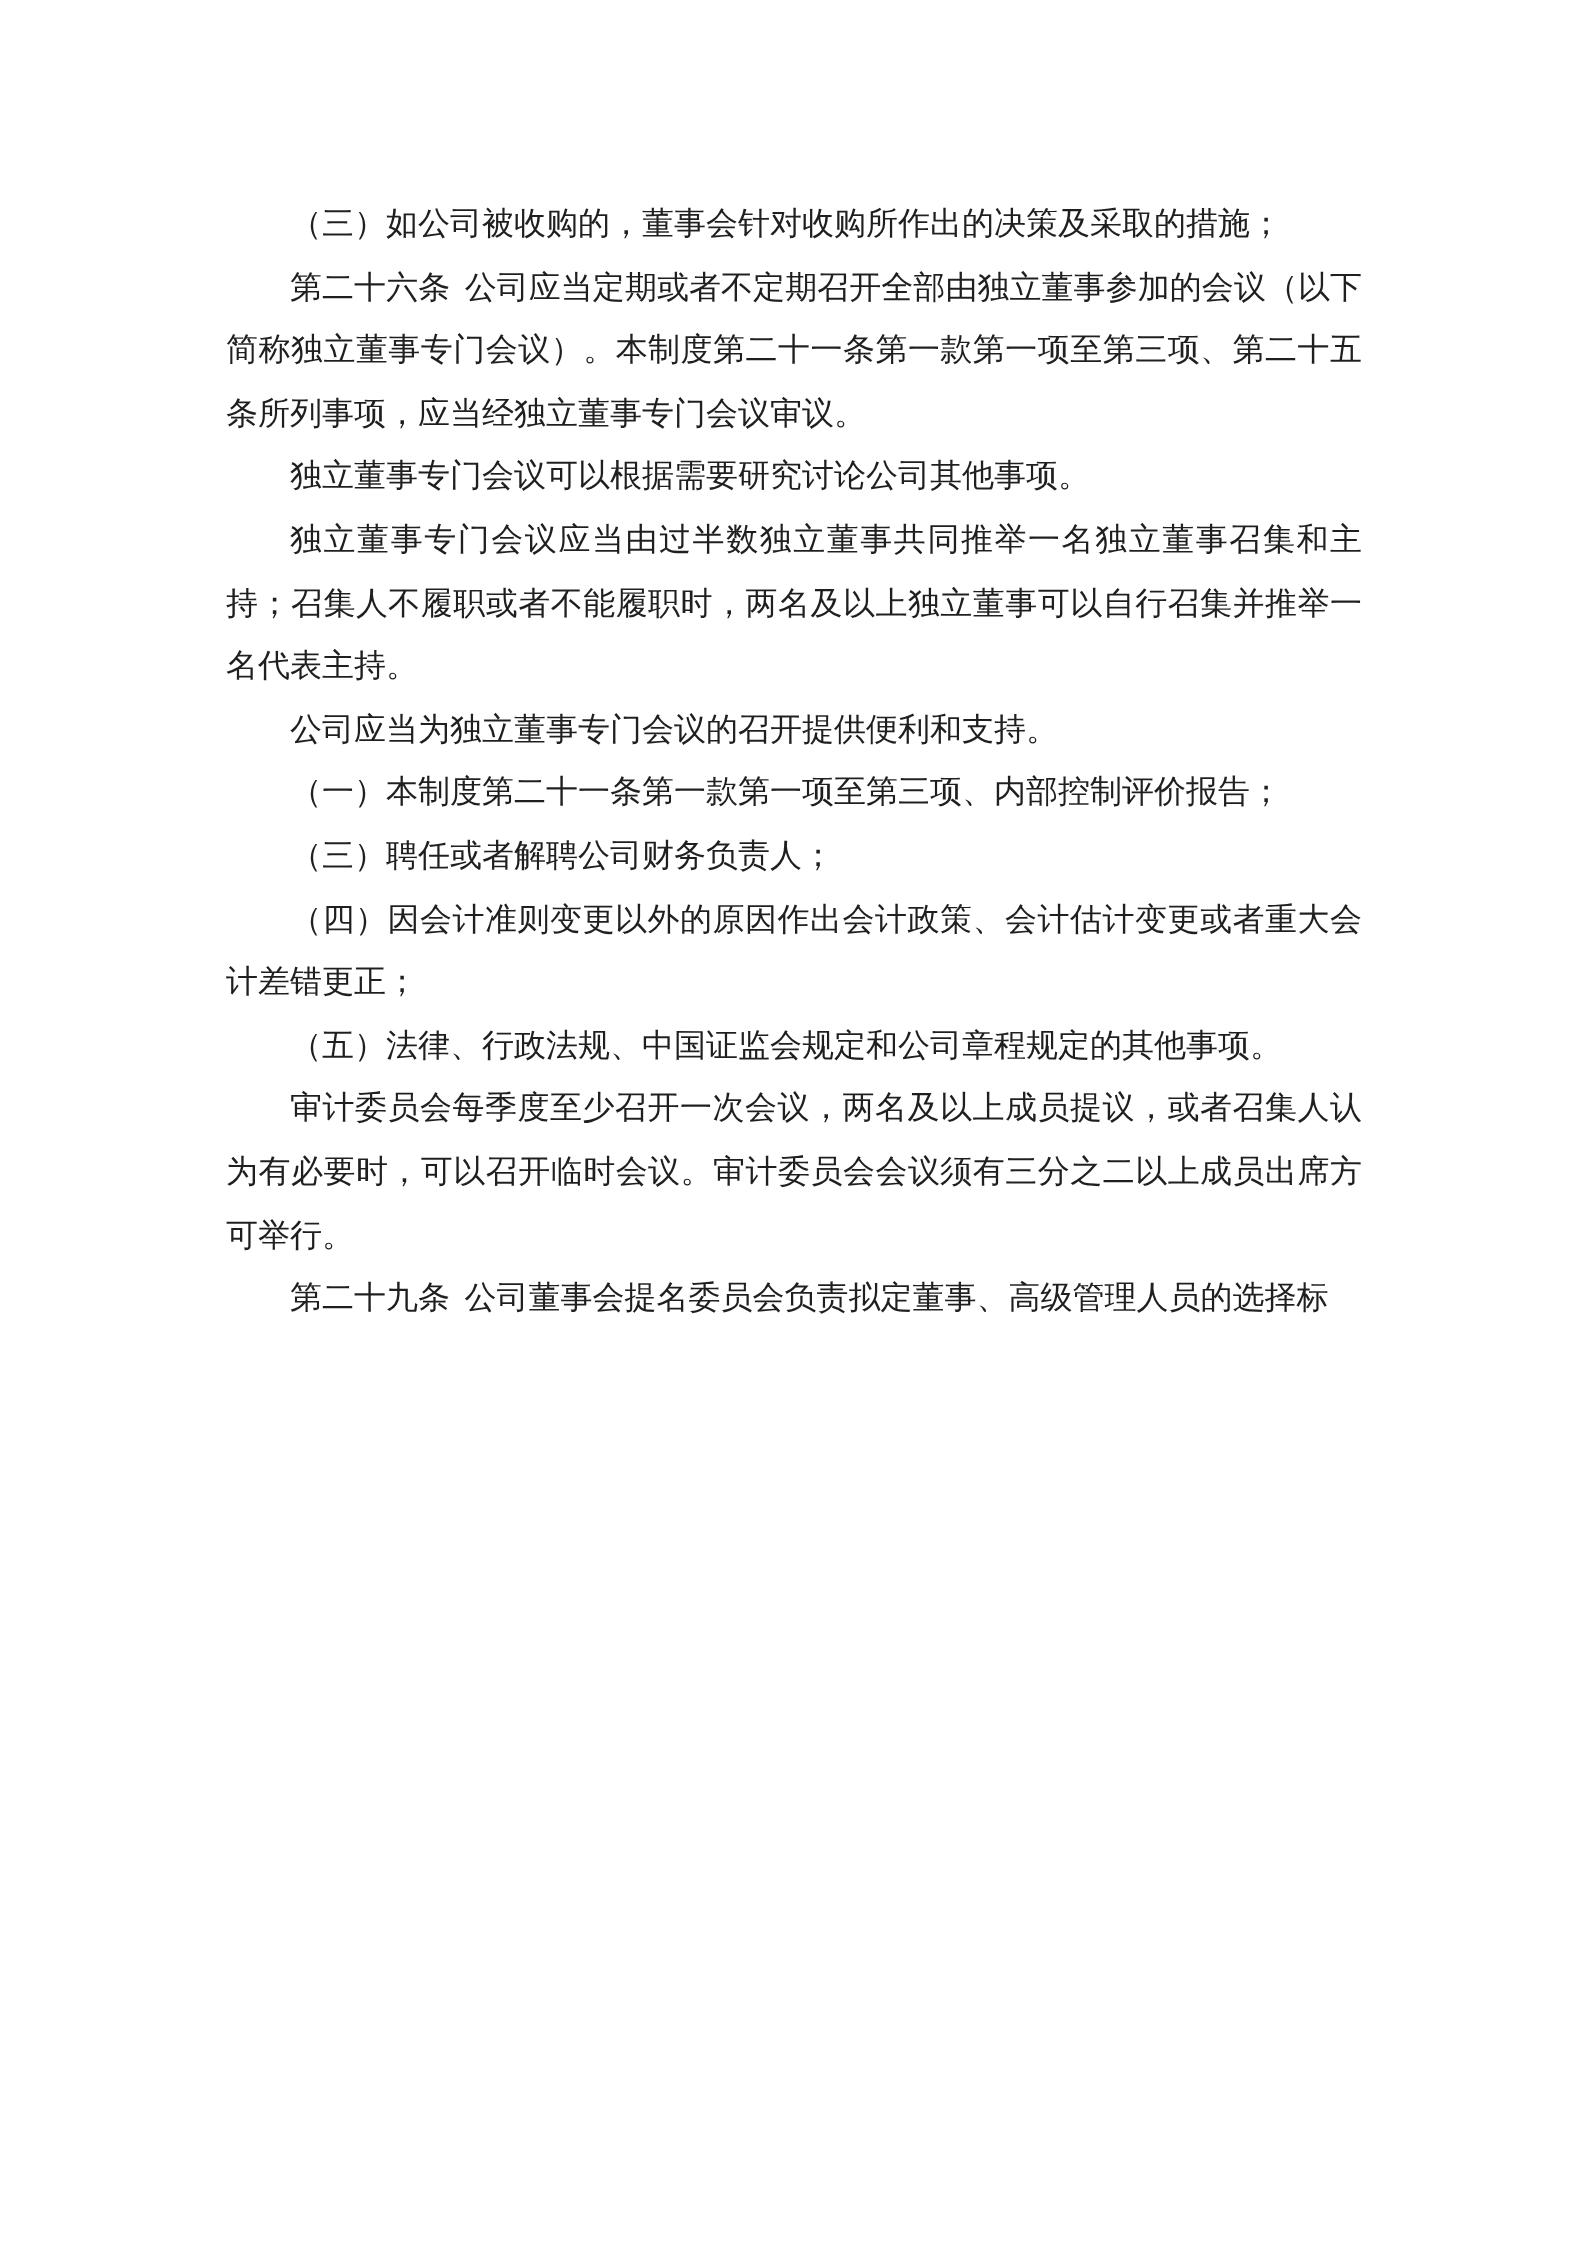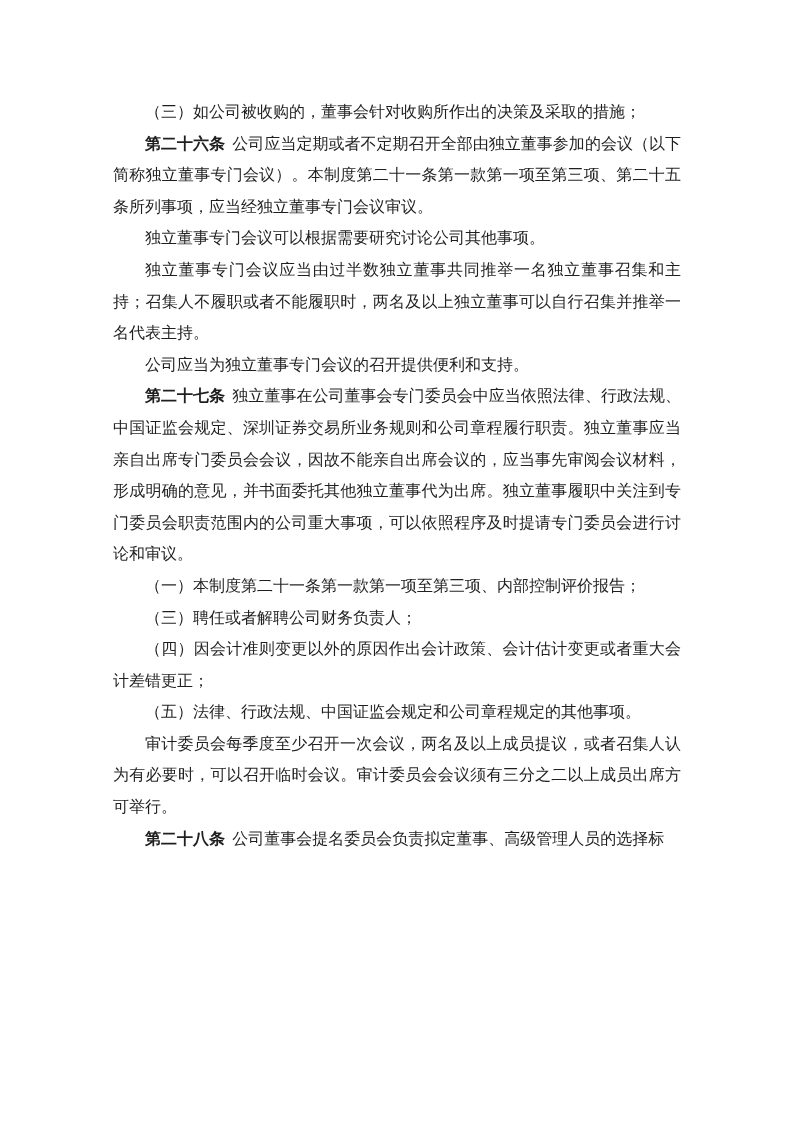--- a/index.html
+++ b/index.html
@@ -23,51 +23,50 @@
     line-height: 31.6px;
     color: #1f1f1f;
     text-align: justify;
     text-justify: inter-ideograph;
   }
   .para {
     margin: 0;
     text-indent: 2em;
   }
   .term {
-    font-weight: bold;
+    font-weight: normal;
     margin-right: 0.45em;
   }
 </style>
 </head>
 <body>
 
 <div class="page">
   <div class="doc-body">
 
     <p class="para"><span>（三）如公司被收购的，董事会针对收购所作出的决策及采取的措施；</span></p>
 
 
     <p class="para"><b class="term">第二十六条</b><span>公司应当定期或者不定期召开全部由独立董事参加的会议（以下简称独立董事专门会议）。本制度第二十一条第一款第一项至第三项、第二十五条所列事项，应当经独立董事专门会议审议。</span></p>
 
     <p class="para"><span>独立董事专门会议可以根据需要研究讨论公司其他事项。</span></p>
 
     <p class="para"><span>独立董事专门会议应当由过半数独立董事共同推举一名独立董事召集和主持；召集人不履职或者不能履职时，两名及以上独立董事可以自行召集并推举一名代表主持。</span></p>
 
     <p class="para"><span>公司应当为独立董事专门会议的召开提供便利和支持。</span></p>
 
-    <p class="para"><b class="term">第二十七条</b><span>独立董事在公司董事会专门委员会中应当依照法律、行政法规、中国证监会规定、深圳证券交易所业务规则和公司章程履行职责。独立董事应当亲自出席专门委员会会议，因故不能亲自出席会议的，应当事先审阅会议材料，形成明确的意见，并书面委托其他独立董事代为出席。独立董事履职中关注到专门委员会职责范围内的公司重大事项，可以依照程序及时提请专门委员会进行讨论和审议。</span></p>
 
 
     <p class="para"><span>（一）本制度第二十一条第一款第一项至第三项、内部控制评价报告；</span></p>
 
 
     <p class="para"><span>（三）聘任或者解聘公司财务负责人；</span></p>
 
     <p class="para"><span>（四）因会计准则变更以外的原因作出会计政策、会计估计变更或者重大会计差错更正；</span></p>
 
     <p class="para"><span>（五）法律、行政法规、中国证监会规定和公司章程规定的其他事项。</span></p>
 
     <p class="para"><span>审计委员会每季度至少召开一次会议，两名及以上成员提议，或者召集人认为有必要时，可以召开临时会议。审计委员会会议须有三分之二以上成员出席方可举行。</span></p>
 
-    <p class="para"><b class="term">第二十八条</b><span>公司董事会提名委员会负责拟定董事、高级管理人员的选择标</span></p>
+    <p class="para"><b class="term">第二十九条</b><span>公司董事会提名委员会负责拟定董事、高级管理人员的选择标</span></p>
 
   </div>
 </div>
 
 </body></html>

